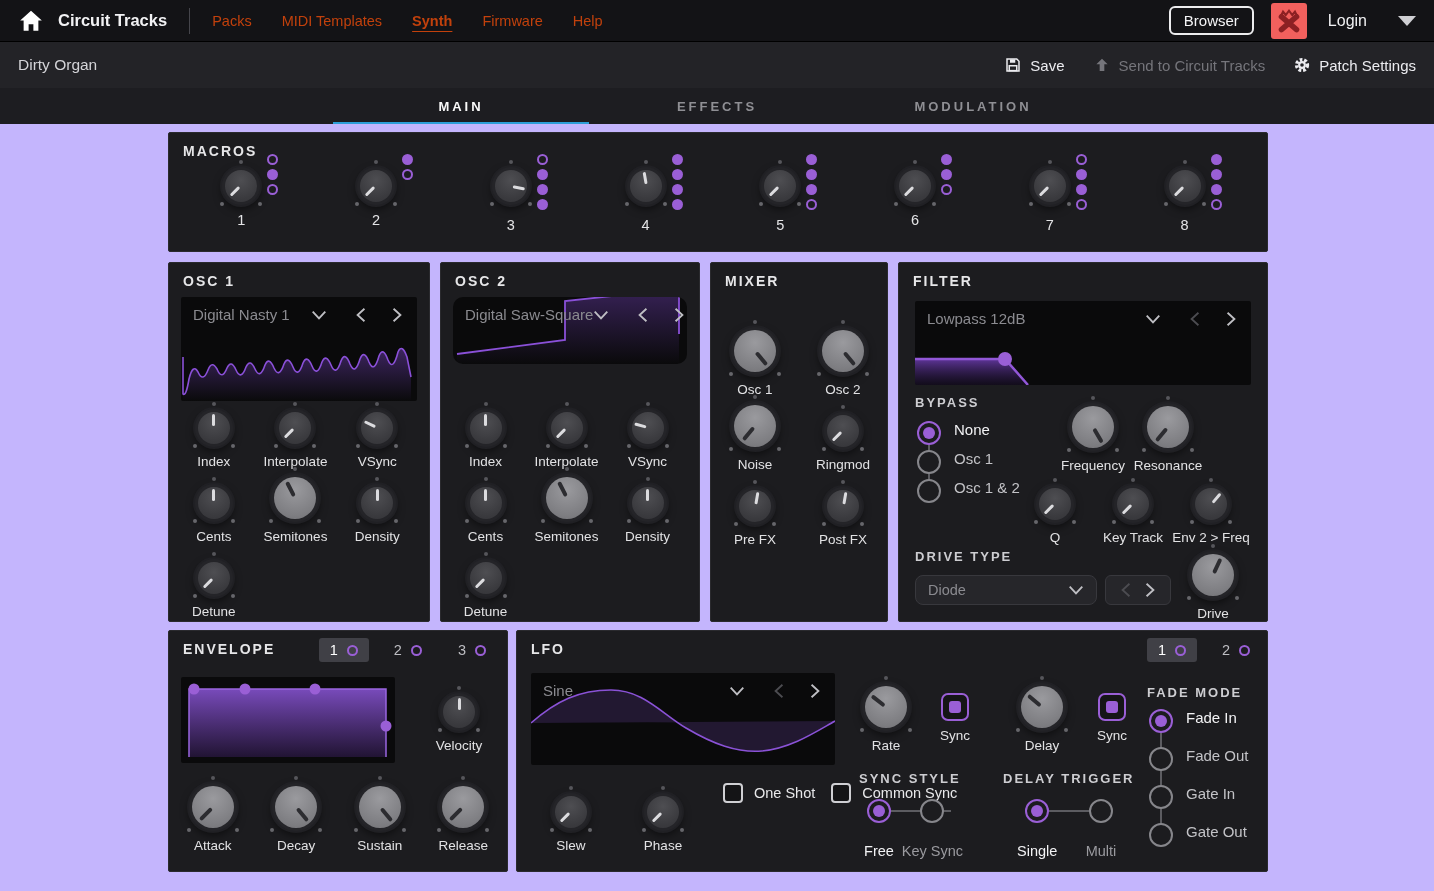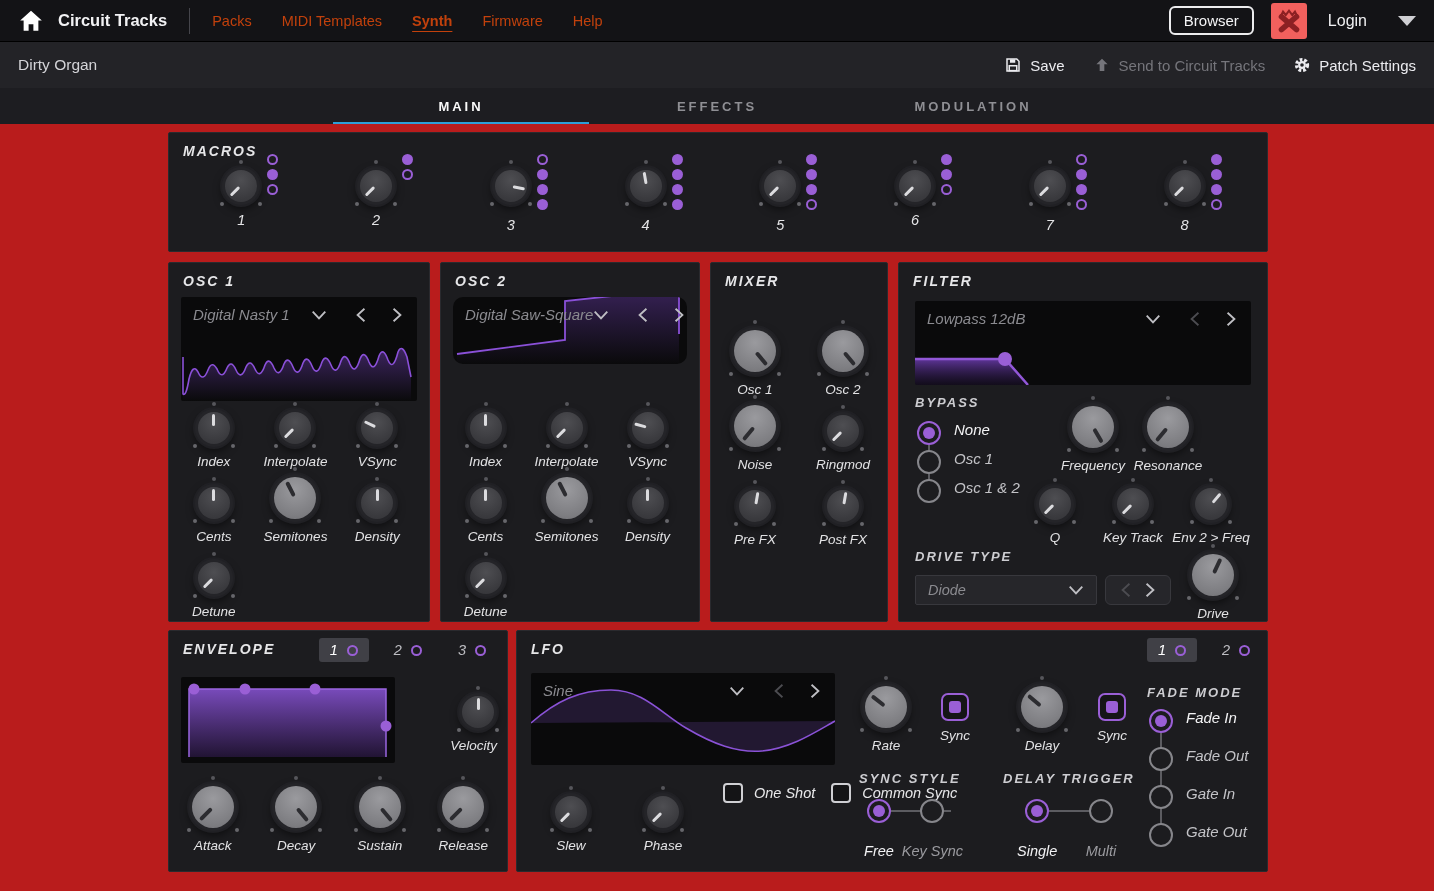--- a/index.html
+++ b/index.html
@@ -28,21 +28,21 @@
   .pbtn.disabled { color:#75757b; }
   .pbtn svg { width:18px; height:18px; }
 
   
   .tabbar { height:36px; background:#1d1d21; display:flex; justify-content:center; }
   .tab { width:256px; text-align:center; font-size:13px; font-weight:700; letter-spacing:3px; color:#8f8f94; padding-top:11px; position:relative; cursor:default; }
   .tab.active { color:#fafafa; }
   .tab.active::after { content:''; position:absolute; left:0; right:0; bottom:0; height:2px; background:#2d9fd8; }
 
   
-  .content { position:relative; height:767px; background:#b91c1c;font-style:italic; }
+  .content { position:relative; height:767px; background:#c4b5fd; }
   .panel { position:absolute; background:#1c1c1f; border:1px solid #2a2a2e; border-radius:2px; }
   .ptitle { position:absolute; left:14px; top:10px; font-size:14px; font-weight:700; letter-spacing:2px; color:#e6e6e8; white-space:nowrap; }
   .sublabel { position:absolute; font-size:13px; font-weight:700; letter-spacing:2px; color:#cdcdd1; white-space:nowrap; }
 
   .p-macros { left:168px; top:8px;   width:1100px; height:120px; }
   .p-osc1   { left:168px; top:138px; width:262px;  height:360px; }
   .p-osc2   { left:440px; top:138px; width:260px;  height:360px; }
   .p-mixer  { left:710px; top:138px; width:178px;  height:360px; }
   .p-filter { left:898px; top:138px; width:370px;  height:360px; }
   .p-env    { left:168px; top:506px; width:340px;  height:242px; }
@@ -74,21 +74,21 @@
 
   
   .disp { position:absolute; background:#0a0a0b; border-radius:2px; overflow:hidden; }
   .ddrow { position:absolute; left:0; right:0; top:0; display:flex; align-items:center; padding:9px 12px; z-index:2; }
   .ddlabel { flex:1; font-size:15px; color:#8b8b90; white-space:nowrap; }
   .chev { width:16px; height:16px; color:#bfbfc4; flex:none; }
   .chev.dim { color:#4c4c51; }
   .chev svg { display:block; width:100%; height:100%; }
   .chev.gap1 { margin-left:26px; } .chev.gap2 { margin-left:20px; }
   .wavesvg { position:absolute; left:0; right:0; bottom:0; display:block; }
-  .selbox { position:absolute; display:flex; align-items:center; background:#26262a; border:1px solid #38383d; border-radius:2px; padding:8px 12px; }
+  .selbox { position:absolute; display:flex; align-items:center; background:#26262a; border:1px solid #38383d; border-radius:8px; padding:8px 12px; }
   .selbox .ddlabel { font-size:14.5px; }
   .navbox { position:absolute; display:flex; align-items:center; justify-content:space-between; background:#26262a; border:1px solid #38383d; border-radius:6px; padding:0 12px; }
 
   
   .kgrid { position:absolute; left:4px; right:11px; top:131px; display:grid; grid-template-columns:repeat(3,1fr); grid-auto-rows:75px; align-items:end; }
   .mixgrid { position:absolute; left:0; right:0; top:59px; display:grid; grid-template-columns:1fr 1fr; grid-auto-rows:75px; align-items:end; }
 
   
   .radio { position:relative; width:24px; height:24px; border-radius:50%; border:2px solid #86868b; background:#1c1c1f; flex:none; }
   .sel .radio { border-color:#9a5fd6; }
@@ -793,21 +793,21 @@
         <path d="M8,80 L8,12 L205,12 L205,80 Z" fill="url(#g-env)"></path>
         <path d="M8,80 L8,12 L205,12 L205,80" fill="none" stroke="#9a66e0" stroke-width="1.5"></path>
         <circle cx="13" cy="12" r="5.5" fill="#9a5fd6"></circle>
         <circle cx="64" cy="12" r="5.5" fill="#9a5fd6"></circle>
         <circle cx="134" cy="12" r="5.5" fill="#9a5fd6"></circle>
         <circle cx="205" cy="49" r="5.5" fill="#9a5fd6"></circle>
       </svg>
     </div>
     <div class="abs" style="left:252px;top:62px;">
 
-        <div class="kcell" style="width:76px;align-items:flex-end;">
+        <div class="kcell" style="width:76px;">
           <div class="knob">
             <span class="tdot"></span>
             <div class="cap">
               <div class="pointer" style="transform: rotate(0deg);"></div>
             </div>
           </div>
           <div class="klabel">Velocity</div>
         </div>
       </div>
     <div class="abs" style="left:2px;right:2px;top:148px;display:grid;grid-template-columns:repeat(4,1fr);align-items:end;grid-auto-rows:74px;">

